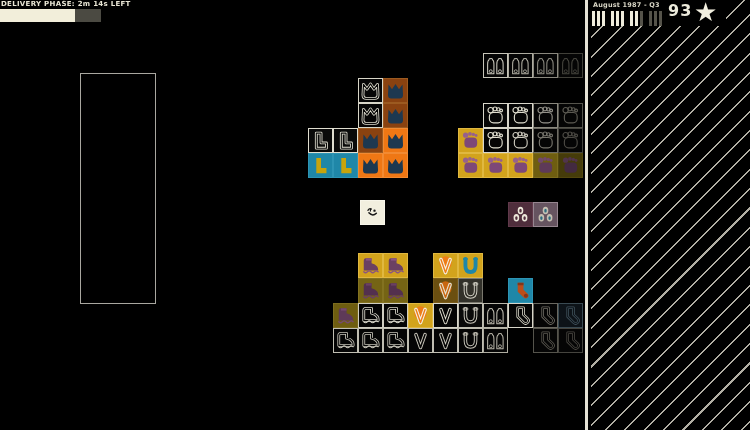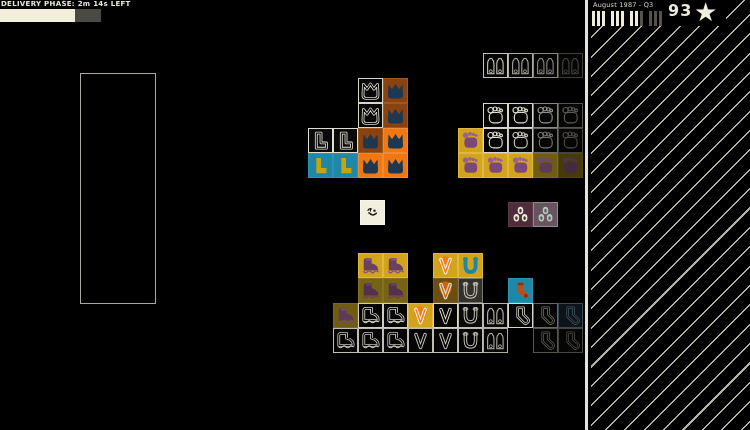--- a/index.html
+++ b/index.html
@@ -12,21 +12,21 @@
   .wall-divider{position:absolute;left:585px;top:0;width:2.5px;height:430px;background:#e6e3d6;}
   .hud-mask{position:absolute;left:588px;top:0;width:138px;height:26px;background:#000;}
 
   
   .phase-label{position:absolute;left:1px;top:0px;color:#e9e6d5;font-size:7px;font-weight:bold;letter-spacing:.3px;white-space:nowrap;}
   .timer-bar{position:absolute;left:0;top:9px;height:13px;display:flex;}
   .timer-fill{height:13px;background:#f2eeda;}
   .timer-rest{height:13px;background:#4b4a42;}
 
   
-  .date-label{position:absolute;left:593px;top:1px;color:#d9d6c6;font-size:6.5px;font-weight:normal;letter-spacing:.2px;white-space:nowrap;}
+  .date-label{position:absolute;left:593px;top:1px;color:#d9d6c6;font-size:6.5px;font-weight:bold;letter-spacing:.2px;white-space:nowrap;}
   .barcode{position:absolute;left:592px;top:11px;height:15px;display:flex;align-items:flex-start;}
   .bar{width:3px;height:15px;margin-right:2px;}
   .bar.grp{margin-right:6px;}
   .score{position:absolute;left:668px;top:1px;color:#eceadb;font-size:16px;font-weight:bold;letter-spacing:1px;}
   .star{position:absolute;left:694px;top:-3px;color:#f2efdf;font-size:26px;line-height:30px;}
 
   
   .storage-zone{position:absolute;box-sizing:border-box;border:1.5px solid #a9a7a0;background:transparent;}
   .tile{position:absolute;width:25px;height:25px;box-sizing:border-box;}
   .tile svg{position:absolute;left:2px;top:2px;display:block;}

